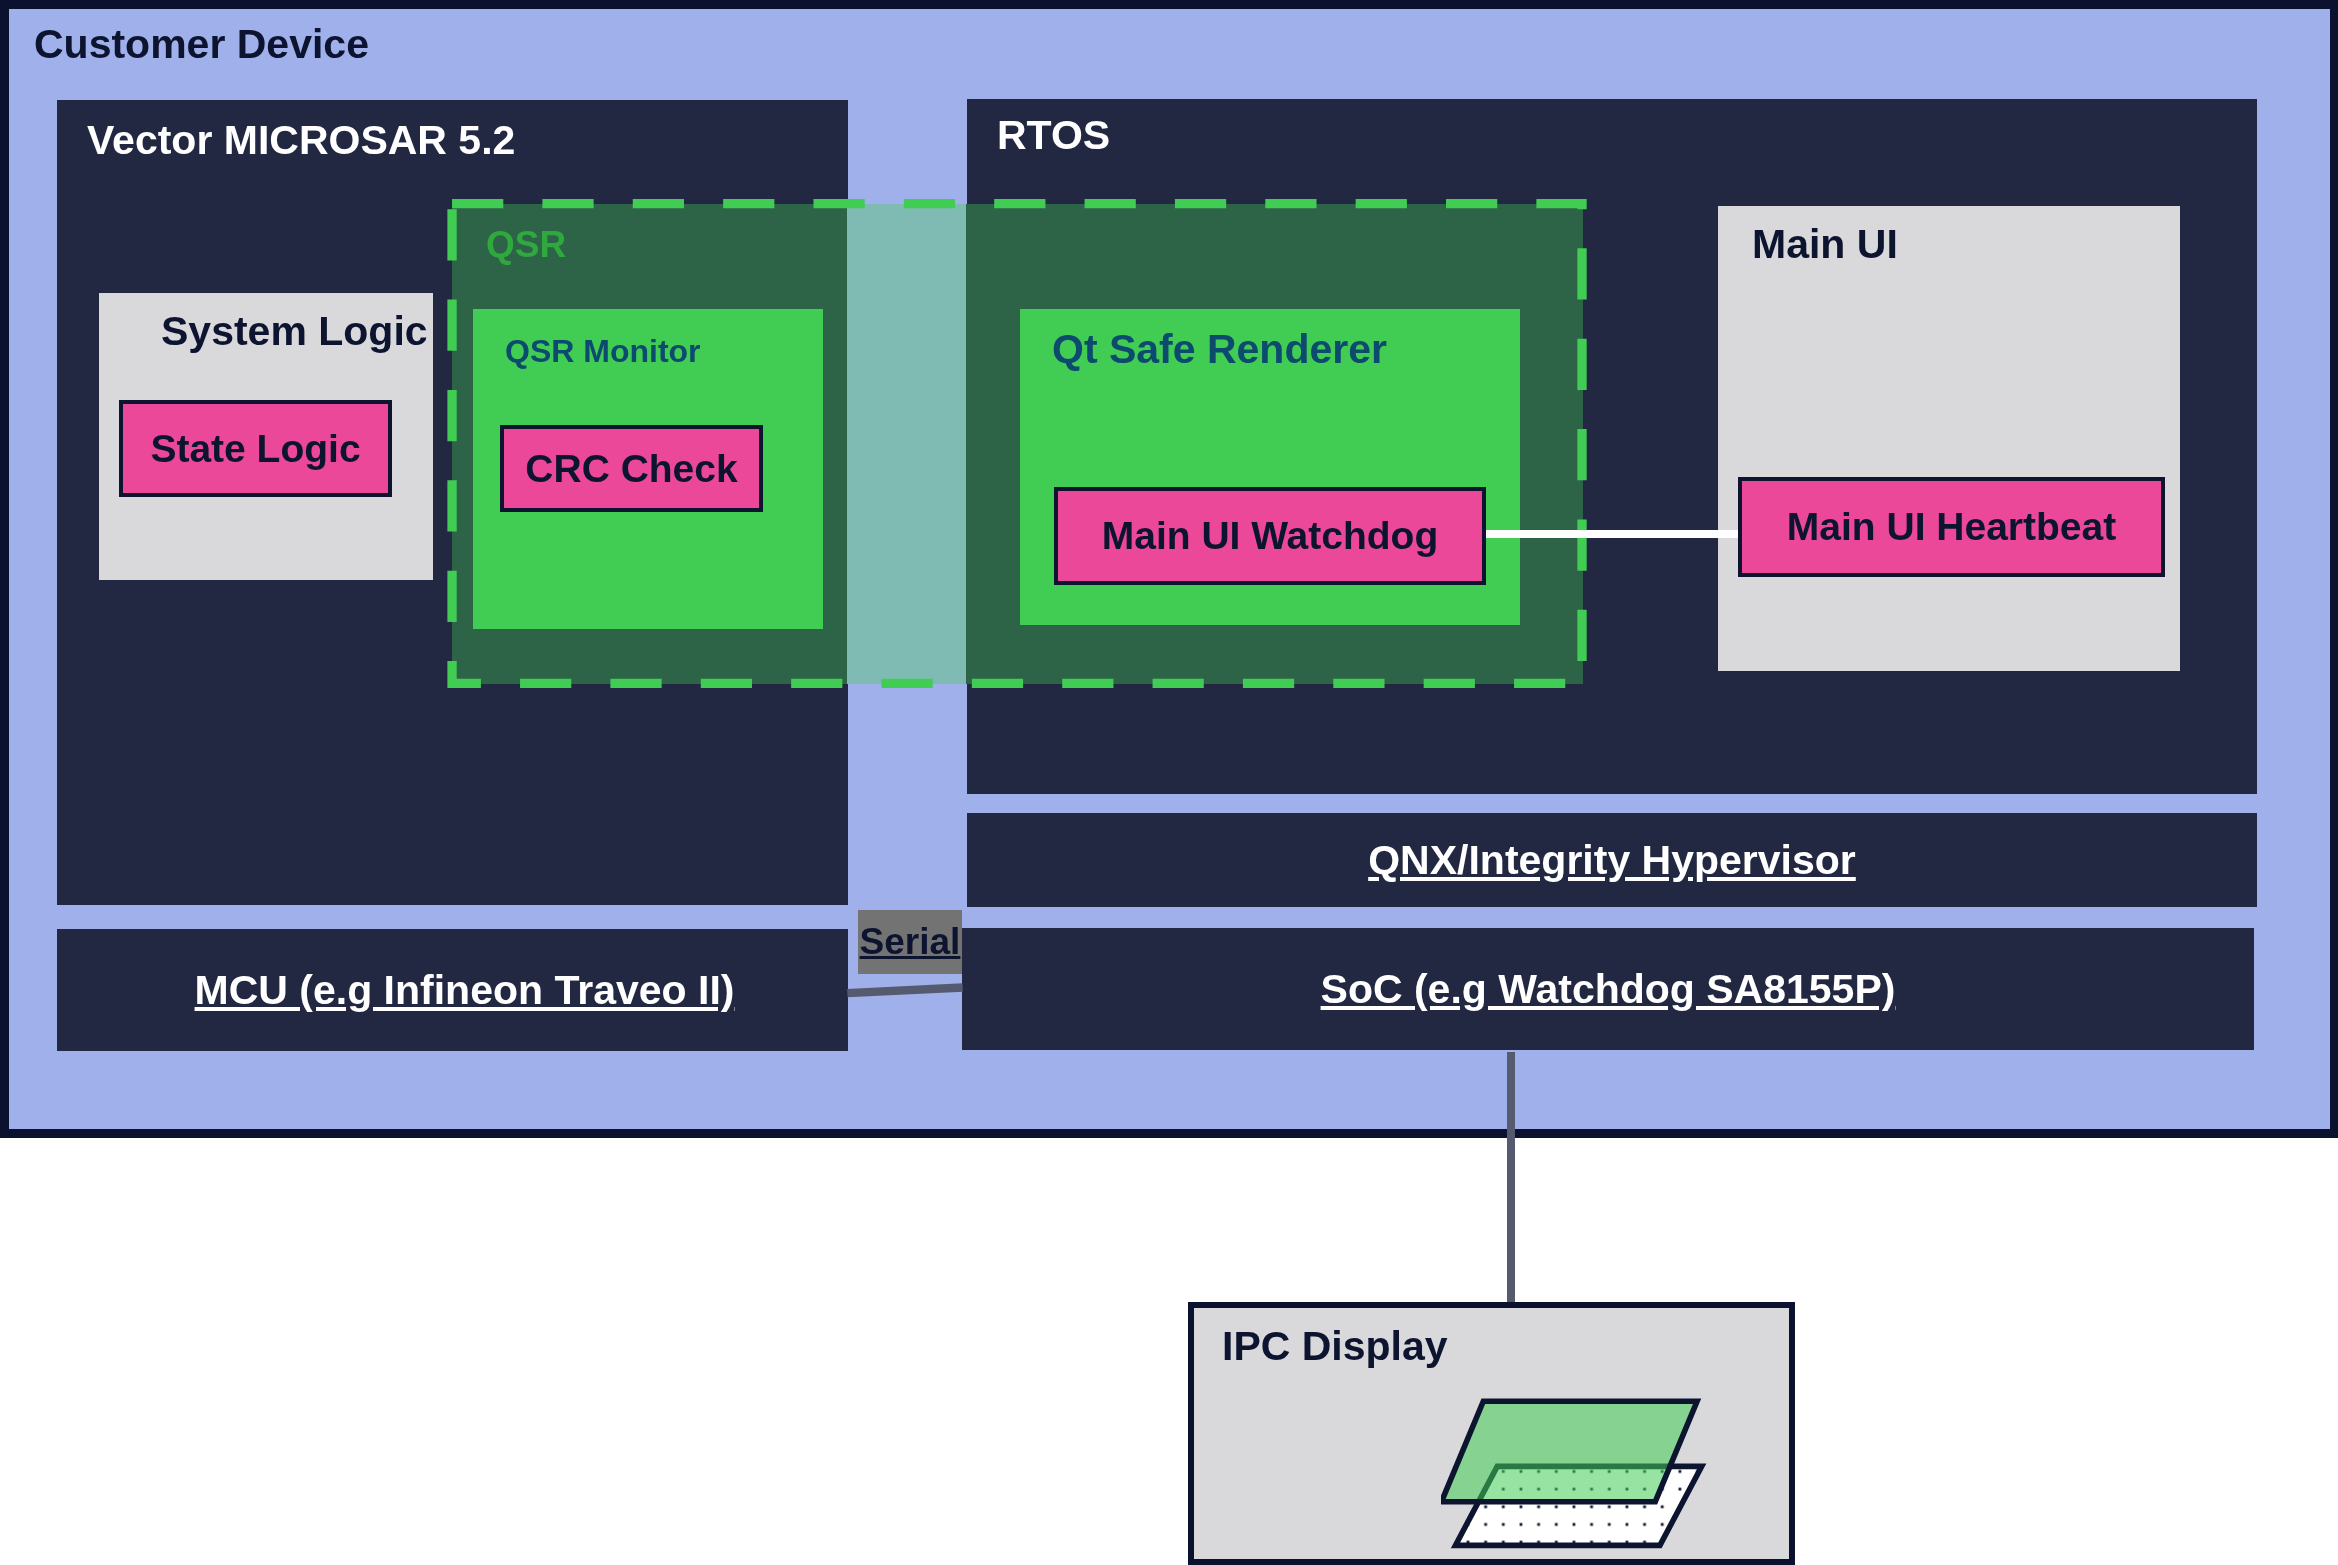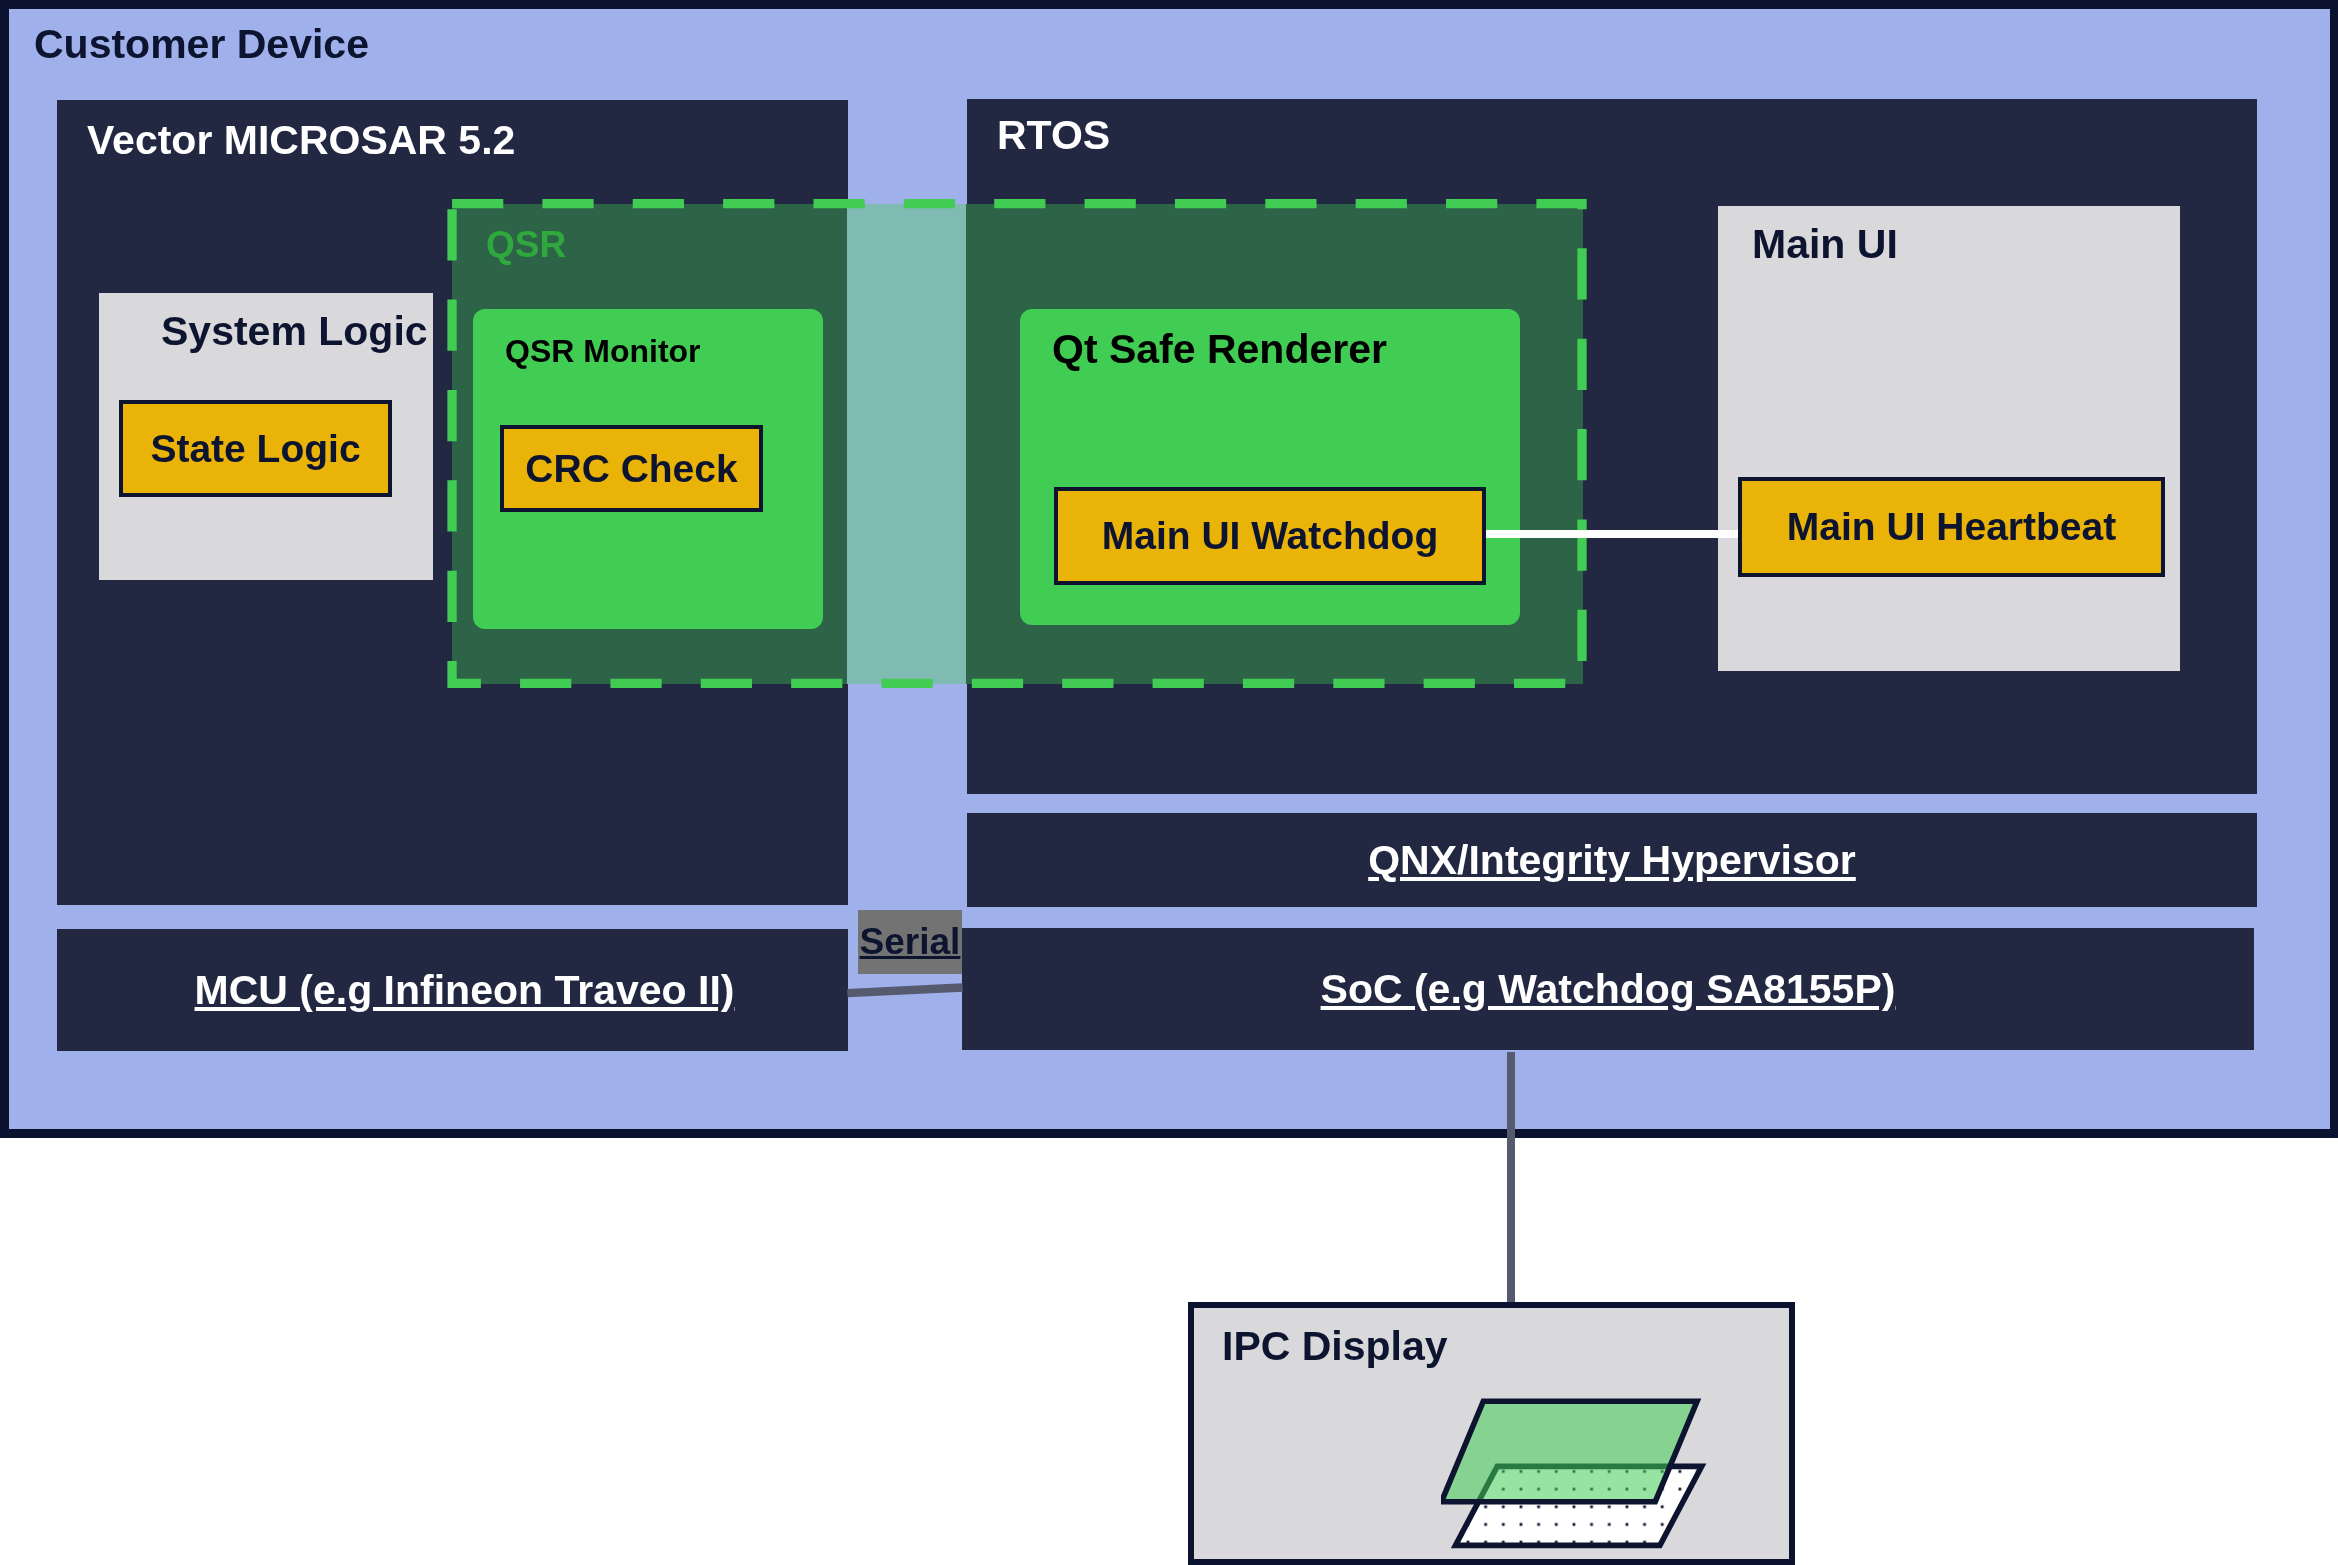--- a/index.html
+++ b/index.html
@@ -2,22 +2,22 @@
 <html style="font-size:15px"><head>
 <meta charset="utf-8">
 <style>
   html, body { margin:0; padding:0; background:#ffffff; }
   body { width:2339px; height:1565px; position:relative; overflow:hidden;
          font-family:"Liberation Sans", sans-serif; font-weight:bold; }
   .abs { position:absolute; box-sizing:border-box; }
   .outer { left:0; top:0; width:2339px; height:1138px; background:#9fb0ea; border:9.3px solid #0a1230; }
   .dark { background:#222842; color:#ffffff; }
   .light { background:#d9d9dc; color:#0d1430; }
-  .green { background:#41cc54; color:#000000;border-radius:12px; }
-  .white-box { background:#eab308; border:4.7px solid #0d1430; color:#0d1430;
+  .green { background:#41cc54; color:#0c4a6e; }
+  .white-box { background:#ec4899; border:4.7px solid #0d1430; color:#0d1430;
                display:flex; align-items:center; justify-content:center; }
   .title { position:absolute; white-space:nowrap; }
   .center-text { display:flex; align-items:center; justify-content:center;text-decoration:underline; }
 </style>
 </head>
 <body>
 
 <div class="abs outer"></div>
 <div class="title" style="left:34px; top:20.5px; font-size:41px; color:#0d1430;">Customer Device</div>
 

